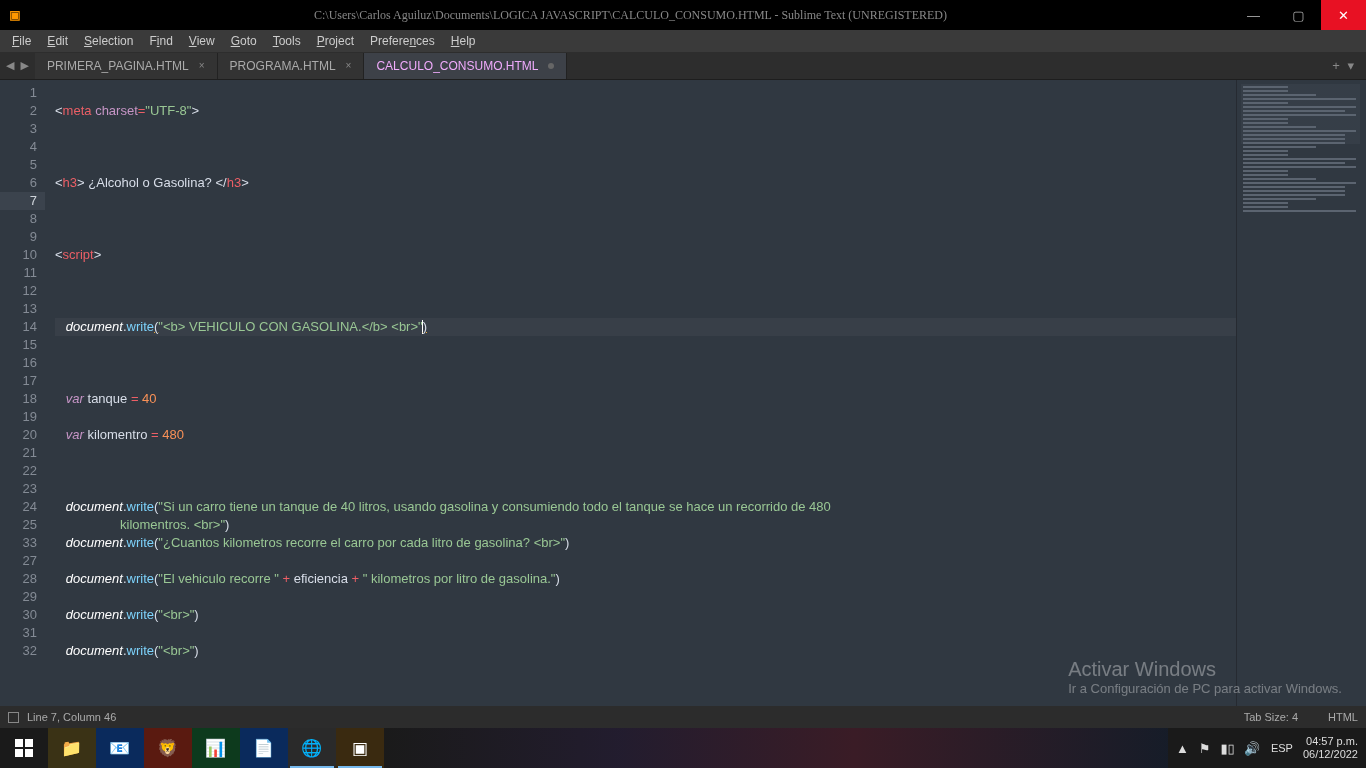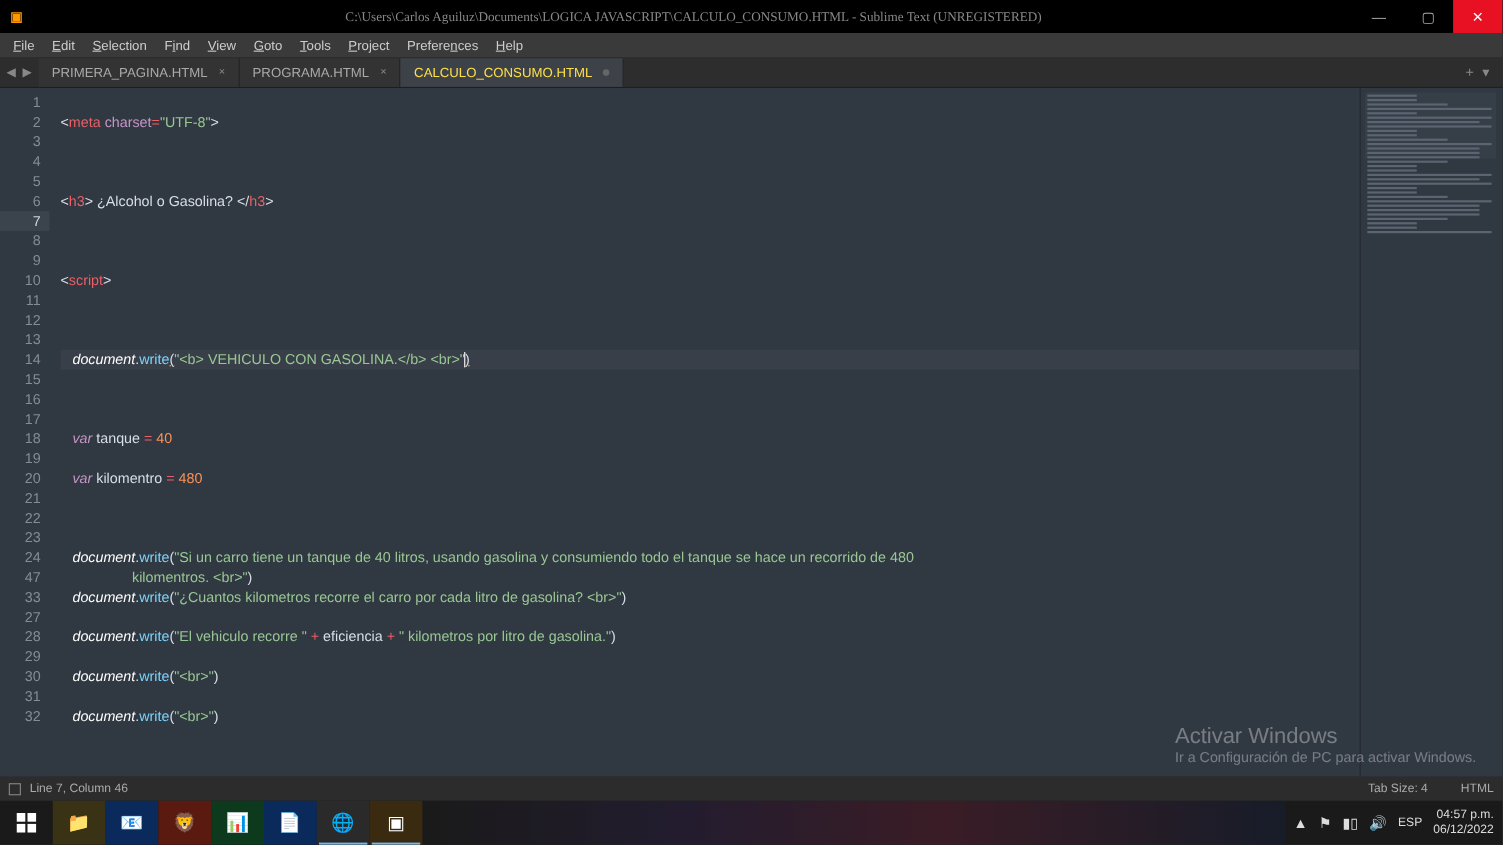--- a/index.html
+++ b/index.html
@@ -17,21 +17,21 @@
 
 .menubar { height:22px; background:#3a3a3a; display:flex; align-items:center; padding:0 4px; font-size:12px; color:#ccc; }
 .menubar .menu-item { padding:2px 8px; cursor:default; }
 .menubar .menu-item .ul { text-decoration:underline; }
 
 
 .tabrow { height:28px; background:#2d2d2d; display:flex; align-items:center; border-bottom:1px solid #1e1e1e; }
 .tabrow .nav-arrows { display:flex; padding:0 6px; color:#888; font-size:11px; gap:6px; }
 .tabrow .nav-arrows span { cursor:default; }
 .tabrow .tab { height:26px; padding:0 12px; display:flex; align-items:center; font-size:12px; color:#aaa; background:#333; border-right:1px solid #222; gap:10px;justify-content:center; }
-.tabrow .tab.active { background:#3d4148; color:#fde047; }
+.tabrow .tab.active { background:#3d4148; color:#f0abfc; }
 .tabrow .tab .close-x { color:#888; font-size:10px; }
 .tabrow .tab .dot { width:6px; height:6px; border-radius:50%; background:#666; }
 .tabrow .spacer { flex:1; }
 .tabrow .plus-drop { color:#888; font-size:13px; padding:0 10px; letter-spacing:2px; }
 
 
 .editor { position:absolute; top:80px; left:0; right:0; bottom:22px; display:flex; background:#303841; }
 .gutter { width:45px; background:#303841; color:#848b95; font-family:Consolas,monospace; font-size:13px; text-align:right; padding:4px 8px 0 0; line-height:18px; }
 .gutter .num { height:18px; }
 .gutter .current { background:#3b434d; color:#cfd4da; margin-right:-8px; padding-right:8px; }
@@ -154,21 +154,21 @@
       <div class="num">15</div>
       <div class="num">16</div>
       <div class="num">17</div>
       <div class="num">18</div>
       <div class="num">19</div>
       <div class="num">20</div>
       <div class="num">21</div>
       <div class="num">22</div>
       <div class="num">23</div>
       <div class="num">24</div>
-      <div class="num">47</div>
+      <div class="num">25</div>
       <div class="num">33</div>
       <div class="num">27</div>
       <div class="num">28</div>
       <div class="num">29</div>
       <div class="num">30</div>
       <div class="num">31</div>
       <div class="num">32</div>
     </div>
     <div class="code">
 <div class="line"><span class="p">&lt;</span><span class="t">meta</span><span> </span><span class="a">charset</span><span class="o">=</span><span class="s">"UTF-8"</span><span class="p">&gt;</span></div>

